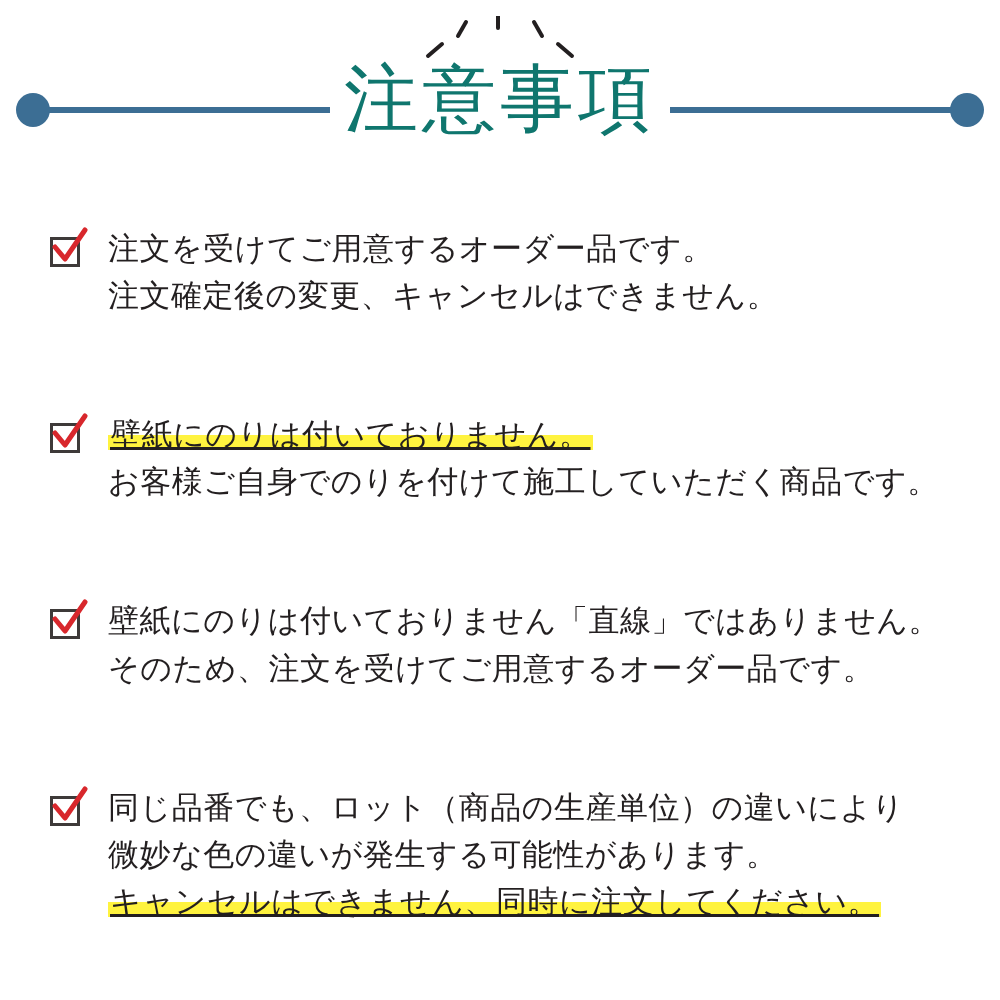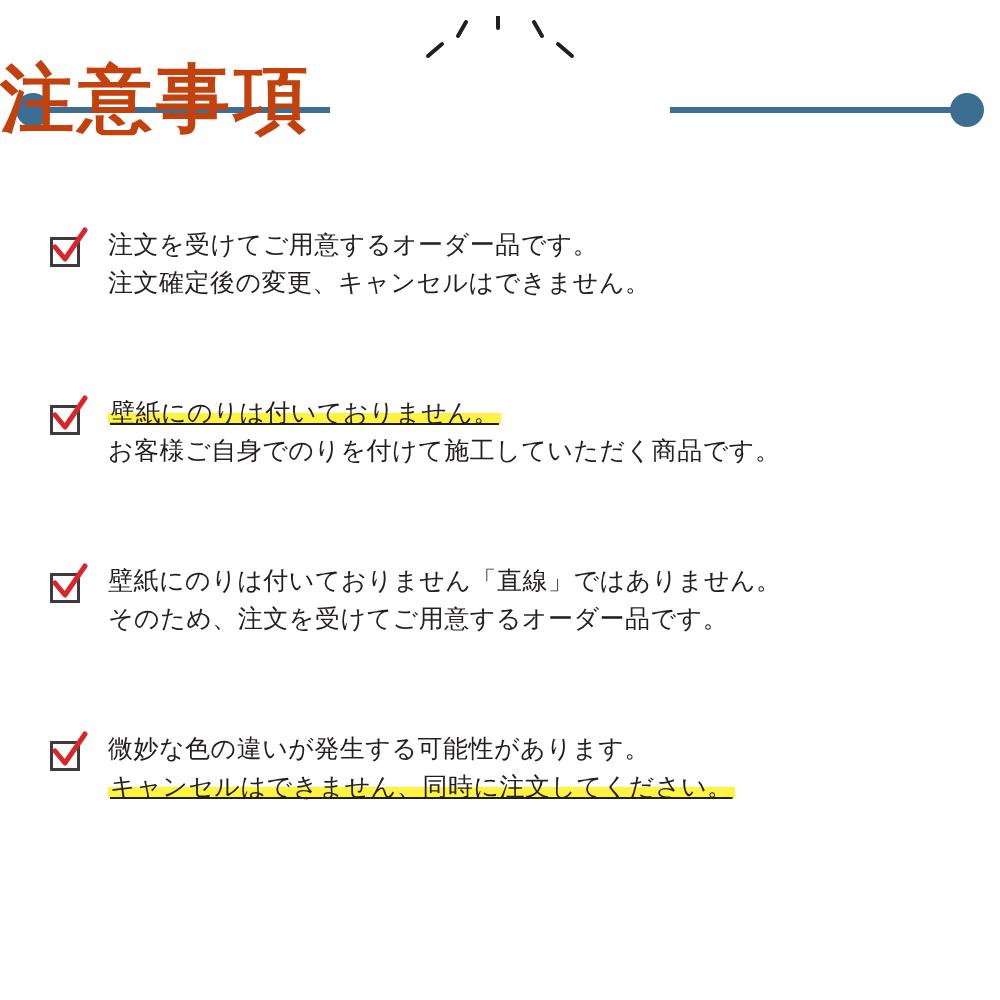--- a/index.html
+++ b/index.html
@@ -43,25 +43,25 @@
     background: #3c6e94;
   }
   .dot.left  { left: 16px; }
   .dot.right { right: 16px; }
 
   .title {
     position: absolute;
     left: 0;
     right: 0;
     top: 62px;
-    text-align: left;
+    text-align: center;
     font-size: 74px;
-    font-weight: bold;
+    font-weight: normal;
     letter-spacing: 4px;
-    color: #c2410c;
+    color: #0f766e;
     line-height: 1;
   }
 
   .sparks {
     position: absolute;
     left: 50%;
     top: 16px;
     transform: translateX(-50%);
     width: 160px;
     height: 54px;
@@ -105,21 +105,21 @@
     top: -6px;
     width: 42px;
     height: 42px;
   }
 
   .lines {
     flex: 1 1 auto;
     padding-top: 0;
   }
   .line {
-    font-size: 25px;
+    font-size: 31px;
     line-height: 1.52;
     letter-spacing: 0.5px;
     color: #231f20;
     white-space: nowrap;
   }
   .line .hl {
     background: linear-gradient(transparent 52%, #fff33f 52%, #fff33f 94%, transparent 94%);
     padding: 0 2px;
     text-decoration: underline;
   }
@@ -192,19 +192,20 @@
     </div>
 
     <div class="item">
       <div class="checkbox">
         <div class="box"></div>
         <svg class="tick" viewBox="0 0 42 42">
           <polyline points="7,20 17,32 37,3" fill="none" stroke="#d8272c" stroke-width="5" stroke-linecap="round" stroke-linejoin="round"></polyline>
         </svg>
       </div>
       <div class="lines">
+        <div class="line">同じ品番でも、ロット（商品の生産単位）の違いにより</div>
         <div class="line">微妙な色の違いが発生する可能性があります。</div>
         <div class="line"><span class="hl">キャンセルはできません、同時に注文してください。</span></div>
       </div>
     </div>
 
   </div>
 </div>
 
 </body></html>

